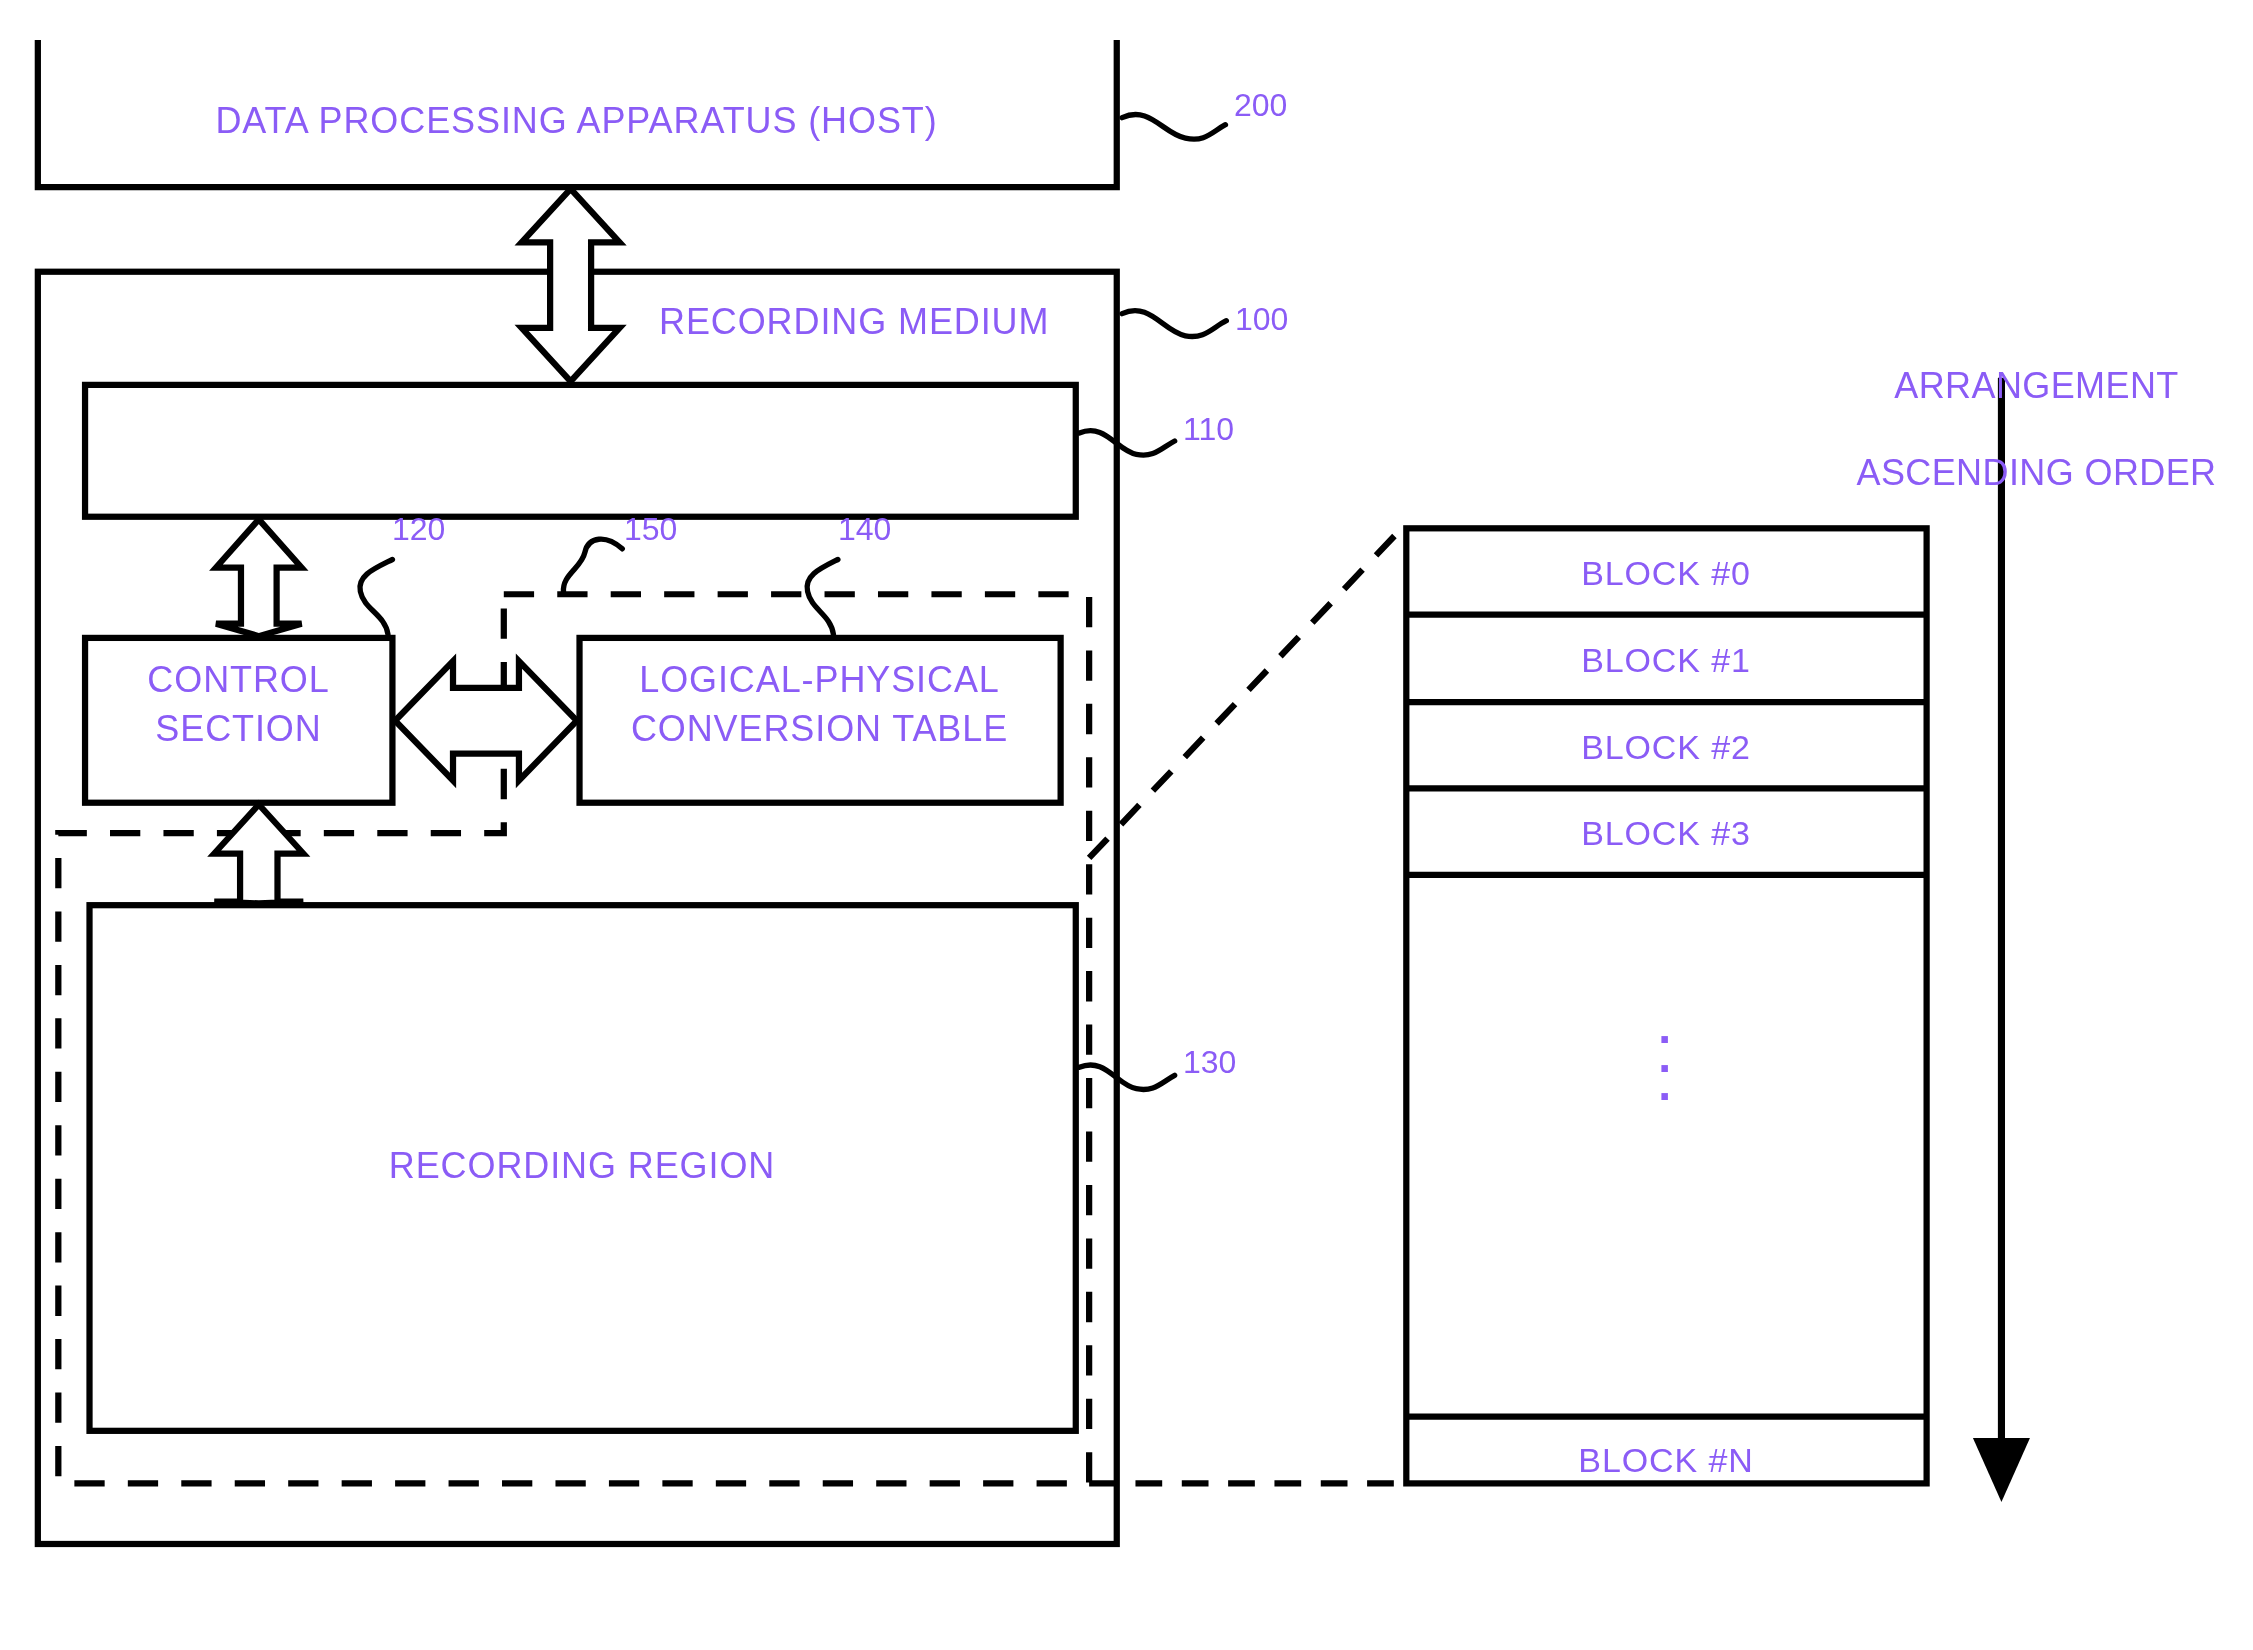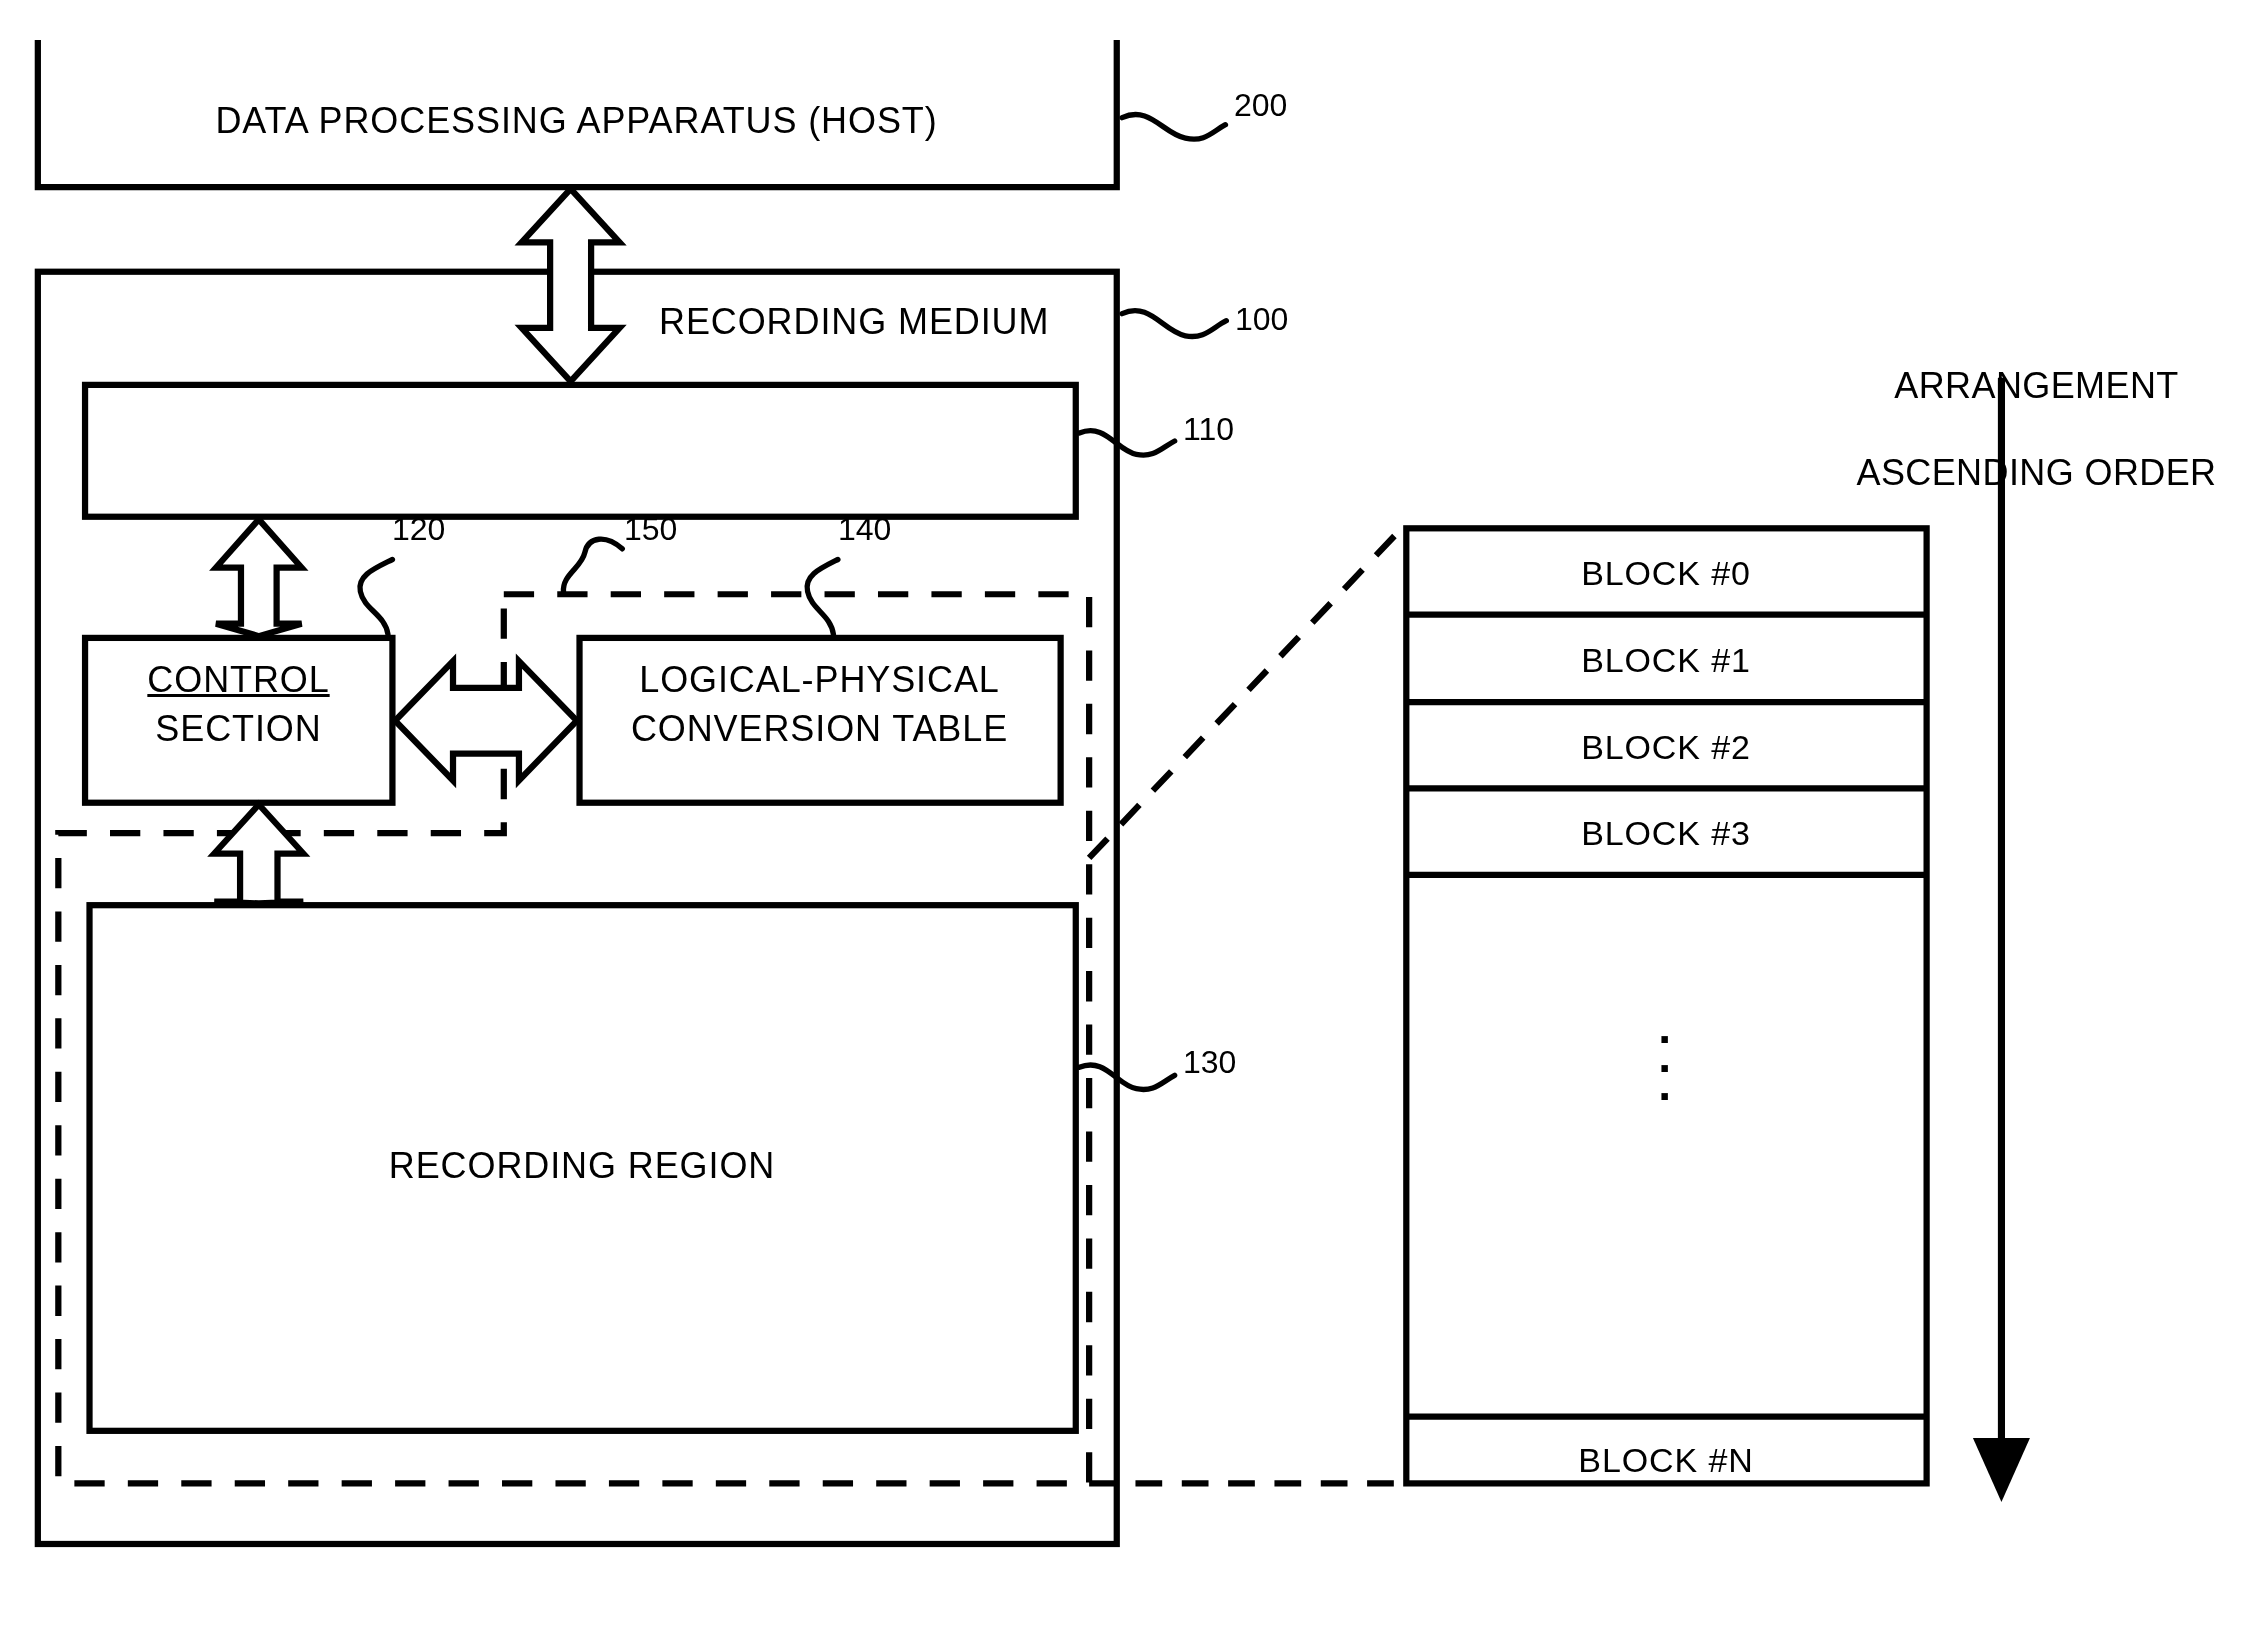--- a/index.html
+++ b/index.html
@@ -1,19 +1,19 @@
 <!DOCTYPE html>
 <html style="font-size:14.3px"><head>
 <meta charset="utf-8">
 <style>
   html,body{margin:0;padding:0;background:#ffffff;}
   body{font-family:"Liberation Sans", sans-serif;}
   #stage{position:relative;width:2254px;height:1650px;background:#fff;overflow:hidden;}
   svg.layer{position:absolute;left:0;top:0;width:2254px;height:1650px;}
-  .lbl{position:absolute;color:#000000;font-family:"Liberation Sans", sans-serif;
+  .lbl{position:absolute;color:#8b5cf6;font-family:"Liberation Sans", sans-serif;
        white-space:pre;line-height:1.15;}
   .ctr{text-align:center;}
   .boxlabel{font-size:36px;letter-spacing:0.9px;}
   .reflabel{font-size:32px;letter-spacing:0px;}
   .blocklabel{font-size:34px;letter-spacing:0.9px;}
   .notelabel{font-size:36px;letter-spacing:0.4px;line-height:1.22;}
   .dots{font-size:46px;font-weight:bold;line-height:0.62;}
 </style>
 </head>
 <body>
@@ -87,21 +87,21 @@
 
 
   <div class="lbl reflabel" style="left:1183px; top:411px;">110</div>
 
   <div class="lbl reflabel" style="left:392px; top:511px;">120</div>
 
   <div class="lbl reflabel" style="left:624px; top:511px;">150</div>
 
   <div class="lbl reflabel" style="left:838px; top:511px;">140</div>
 
-  <div class="lbl boxlabel ctr" style="left:85px; top:659px; width:307px;text-decoration:underline;">CONTROL</div>
+  <div class="lbl boxlabel ctr" style="left:85px; top:659px; width:307px;">CONTROL</div>
   <div class="lbl boxlabel ctr" style="left:85px; top:708px; width:307px;">SECTION</div>
 
   <div class="lbl boxlabel ctr" style="left:579px; top:659px; width:481px;">LOGICAL-PHYSICAL</div>
   <div class="lbl boxlabel ctr" style="left:579px; top:708px; width:481px;">CONVERSION TABLE</div>
 
   <div class="lbl boxlabel ctr" style="left:89px; top:1145px; width:986px;">RECORDING REGION</div>
 
   <div class="lbl reflabel" style="left:1183px; top:1044px;">130</div>
 
   <div class="lbl notelabel ctr" style="left:1836px; top:364px; width:401px;">ARRANGEMENT</div>

